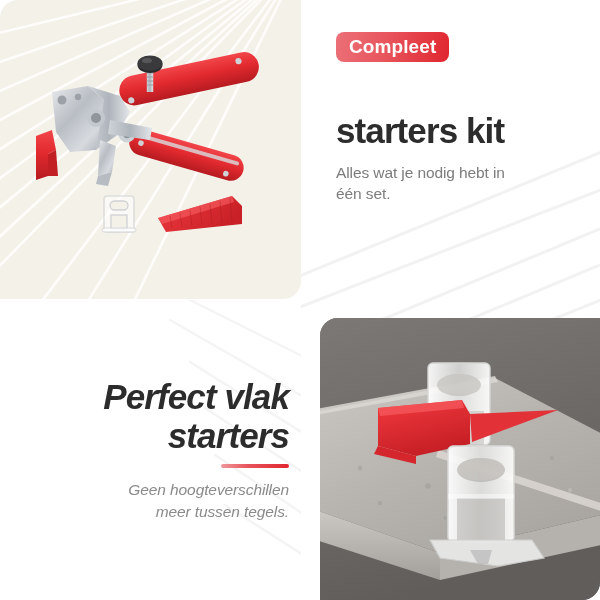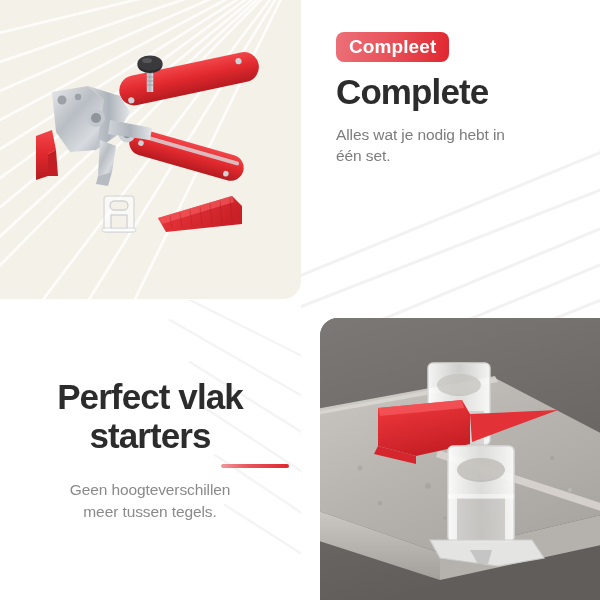--- a/index.html
+++ b/index.html
@@ -7,20 +7,21 @@
     width: 600px; height: 600px;
     background: #ffffff;
     font-family: "Liberation Sans", sans-serif;
     overflow: hidden;
   }
   #canvas {
     position: relative;
     width: 600px; height: 600px;
     background: #ffffff;
     overflow: hidden;
+    border-radius: 18px;
   }
 
   
   .rays { position: absolute; inset: 0; overflow: hidden; pointer-events: none; }
   .rays svg { display: block; width: 100%; height: 100%; }
 
   
   #panel-product {
     position: absolute;
     left: 0; top: 0;
@@ -68,21 +69,22 @@
   #panel-result {
     position: absolute;
     left: 0; top: 300px;
     width: 301px; height: 300px;
     overflow: hidden;
   }
   #result-text {
     position: absolute;
     right: 12px; top: 78px;
     width: 278px;
-    text-align: center;
+    text-align: right;
+    font-style: italic;
   }
   .headline-2 {
     margin: 0;
     color: #2c2c2c;
     font-size: 35px;
     font-weight: bold;
     line-height: 1.10;
     letter-spacing: -0.9px;
   }
   .accent-rule {
@@ -237,21 +239,22 @@
         <line x1="20" y1="345" x2="330" y2="216"></line>
         <line x1="90" y1="352" x2="330" y2="252"></line>
         <line x1="160" y1="356" x2="330" y2="288"></line>
       </g>
     </svg>
   </div>
 
   <div id="panel-complete">
     <span class="badge">Compleet</span>
     <h2 class="headline">
-      <span>Complete</span><br>
+      <br>
+      <span>starters kit</span>
     </h2>
     <p class="subline">
       <span>Alles wat je nodig hebt in</span><br>
       <span>één set.</span>
     </p>
   </div>
 
   <div id="panel-result">
     <div class="rays">
       <svg viewBox="0 0 301 300" preserveAspectRatio="none" aria-hidden="true">

